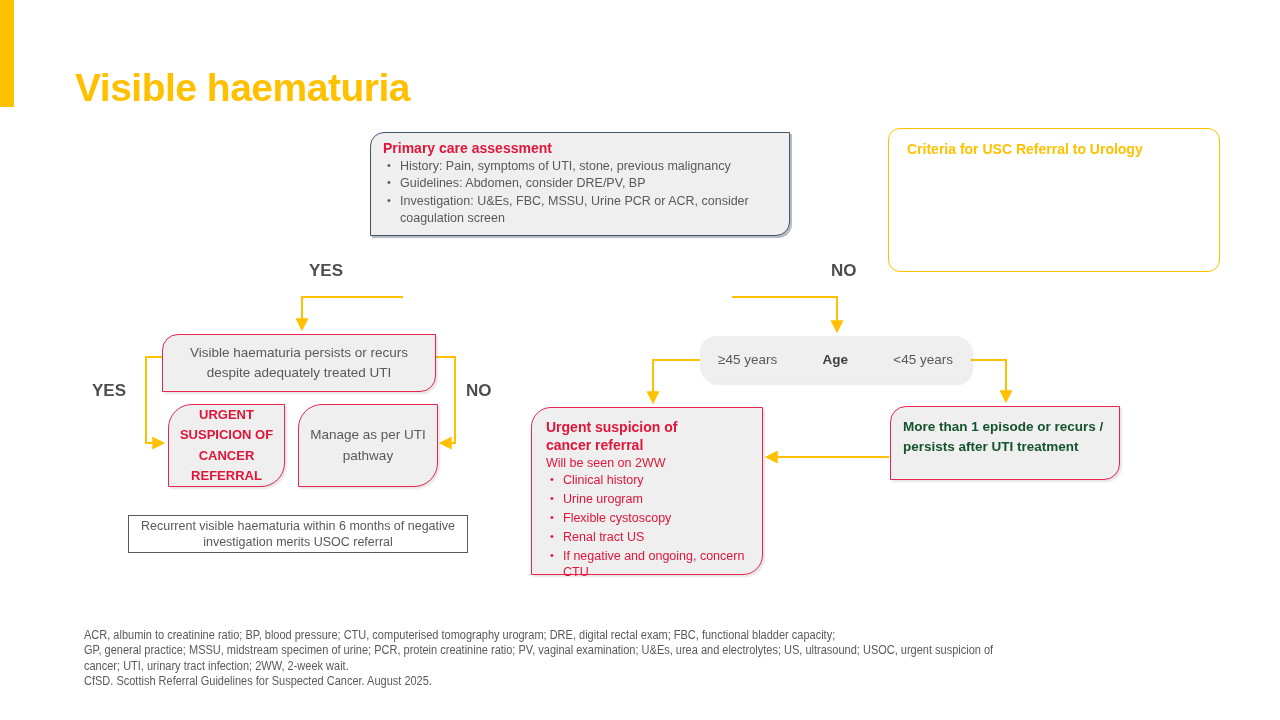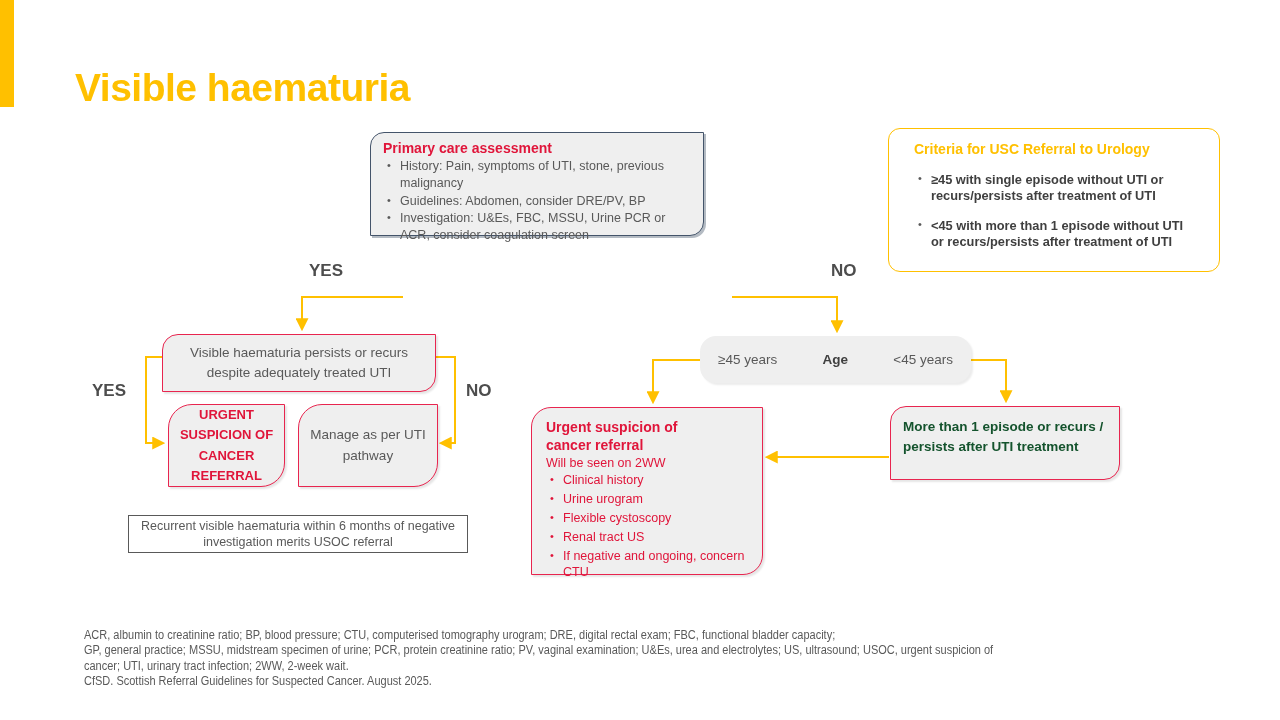--- a/index.html
+++ b/index.html
@@ -12,29 +12,29 @@
   .page-title { position:absolute; left:75px; top:66px; font-size:39px; font-weight:bold;
                 color:#FFC000; letter-spacing:-0.5px; }
 
   .connectors { position:absolute; left:0; top:0; width:1280px; height:720px; z-index:1; }
 
   .box { position:absolute; z-index:2; background:#EFEFEF; }
   .diag { border-radius:16px 0 16px 0; }
   .slate { border:1.5px solid #44546A; box-shadow:2px 2px 0 rgba(68,84,106,.40); }
   .crimson { border:1.3px solid #E8254F; box-shadow:2px 2px 2px rgba(0,0,0,.10); }
 
-  .primary-care { left:370px; top:132px; width:334px; height:104px; padding:7px 12px 6px 12px;
+  .primary-care { left:370px; top:132px; width:420px; height:104px; padding:7px 12px 6px 12px;
                   border-radius:14px 0 14px 0; }
   .box-title-red { color:#E0153A; font-weight:bold; font-size:14px; margin-bottom:2px; }
   .bullets { list-style:none; font-size:12.5px; color:#595959; line-height:1.38; }
   .bullets li { position:relative; padding-left:17px; }
   .bullets li::before { content:"•"; position:absolute; left:4px; top:0; font-size:11px; color:#595959; }
 
   .criteria { left:888px; top:128px; width:332px; height:144px; background:#fff;
-              border:1.6px solid #FFC000; border-radius:12px; padding:12px 25px; box-shadow:none; }
+              border:1.6px solid #FFC000; border-radius:12px; padding:12px 18px; box-shadow:none; }
   .criteria-title { color:#FFC000; font-weight:bold; font-size:14px; margin-bottom:15px; }
   .criteria .bullets { font-size:12.8px; font-weight:bold; color:#3F3F3F; line-height:1.25; }
   .criteria .bullets li { margin-bottom:14px; }
   .criteria .bullets li::before { color:#595959; font-weight:normal; }
 
   .branch-label { position:absolute; z-index:2; font-size:17px; font-weight:bold; color:#4D4D4D; }
   .yes-top { left:309px; top:261px; }
   .no-top  { left:831px; top:261px; }
   .yes-left { left:92px; top:381px; }
   .no-right { left:466px; top:381px; }
@@ -106,24 +106,20 @@
     <div class="box-title-red">Primary care assessment</div>
     <ul class="bullets">
       <li>History: Pain, symptoms of UTI, stone, previous malignancy</li>
       <li>Guidelines: Abdomen, consider DRE/PV, BP</li>
       <li>Investigation: U&amp;Es, FBC, MSSU, Urine PCR or ACR, consider coagulation screen</li>
     </ul>
   </div>
 
   <div class="box criteria">
     <div class="criteria-title">Criteria for USC Referral to Urology</div>
-    <ul class="bullets">
-      <li>≥45 with single episode without UTI or recurs/persists after treatment of UTI</li>
-      <li>&lt;45 with more than 1 episode without UTI or recurs/persists after treatment of UTI</li>
-    </ul>
   </div>
 
   <div class="branch-label yes-top">YES</div>
   <div class="branch-label no-top">NO</div>
 
 
   <div class="box crimson diag persists">Visible haematuria persists or recurs despite adequately treated UTI</div>
 
   <div class="branch-label yes-left">YES</div>
   <div class="branch-label no-right">NO</div>

